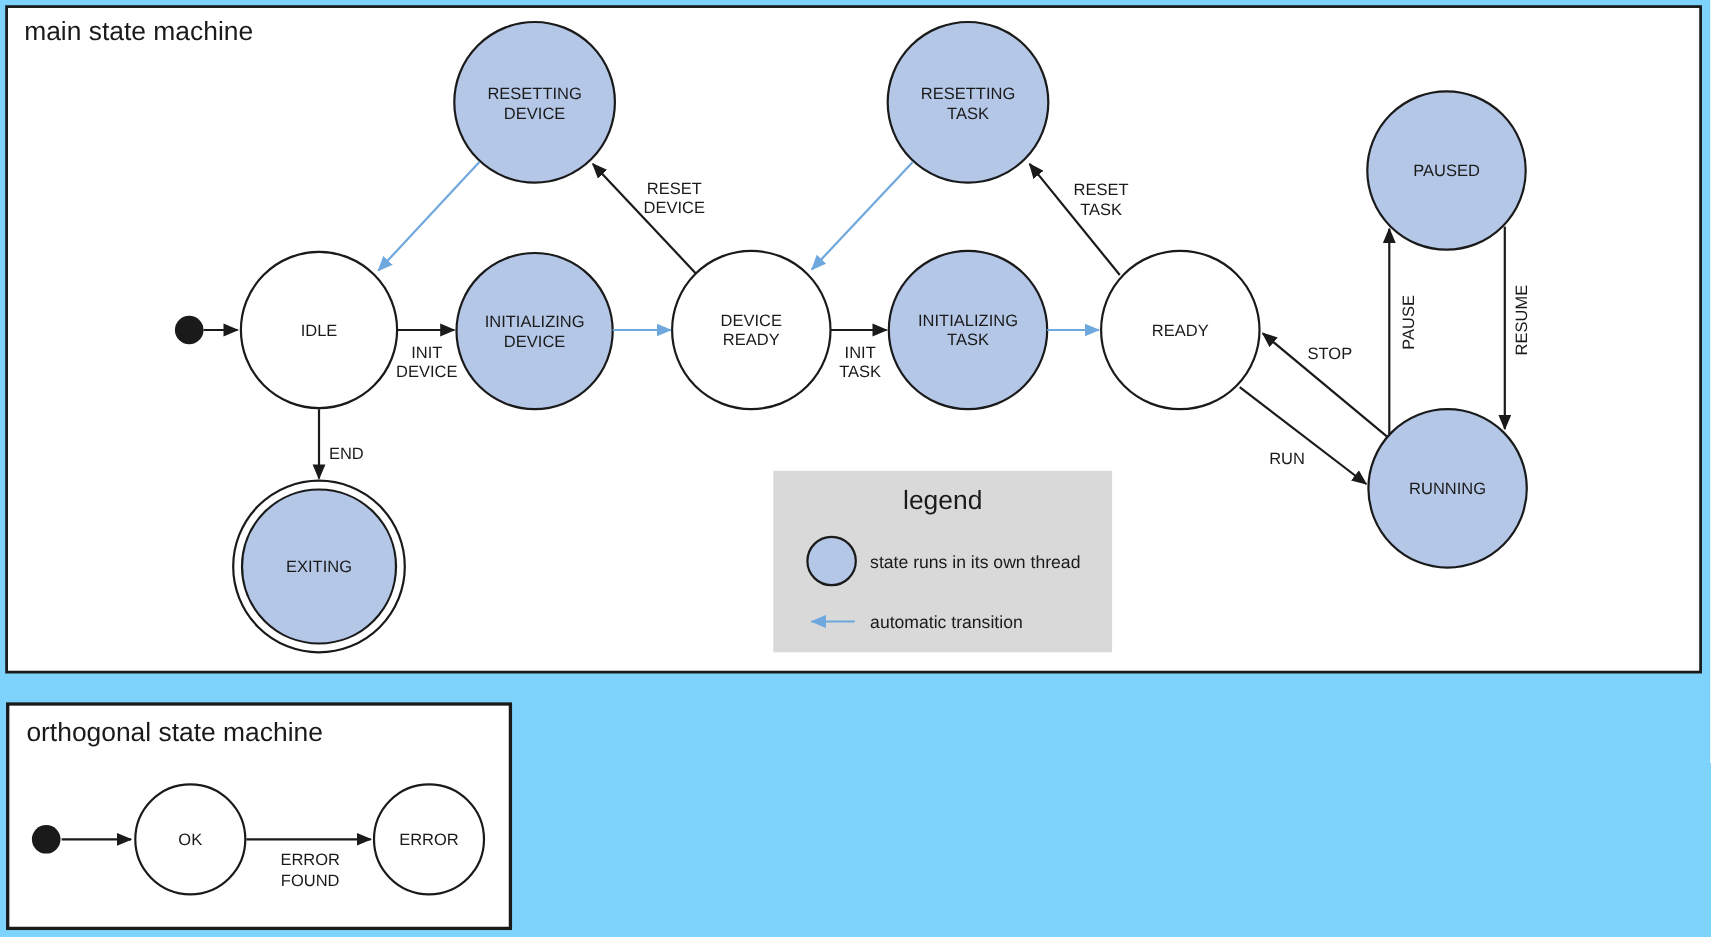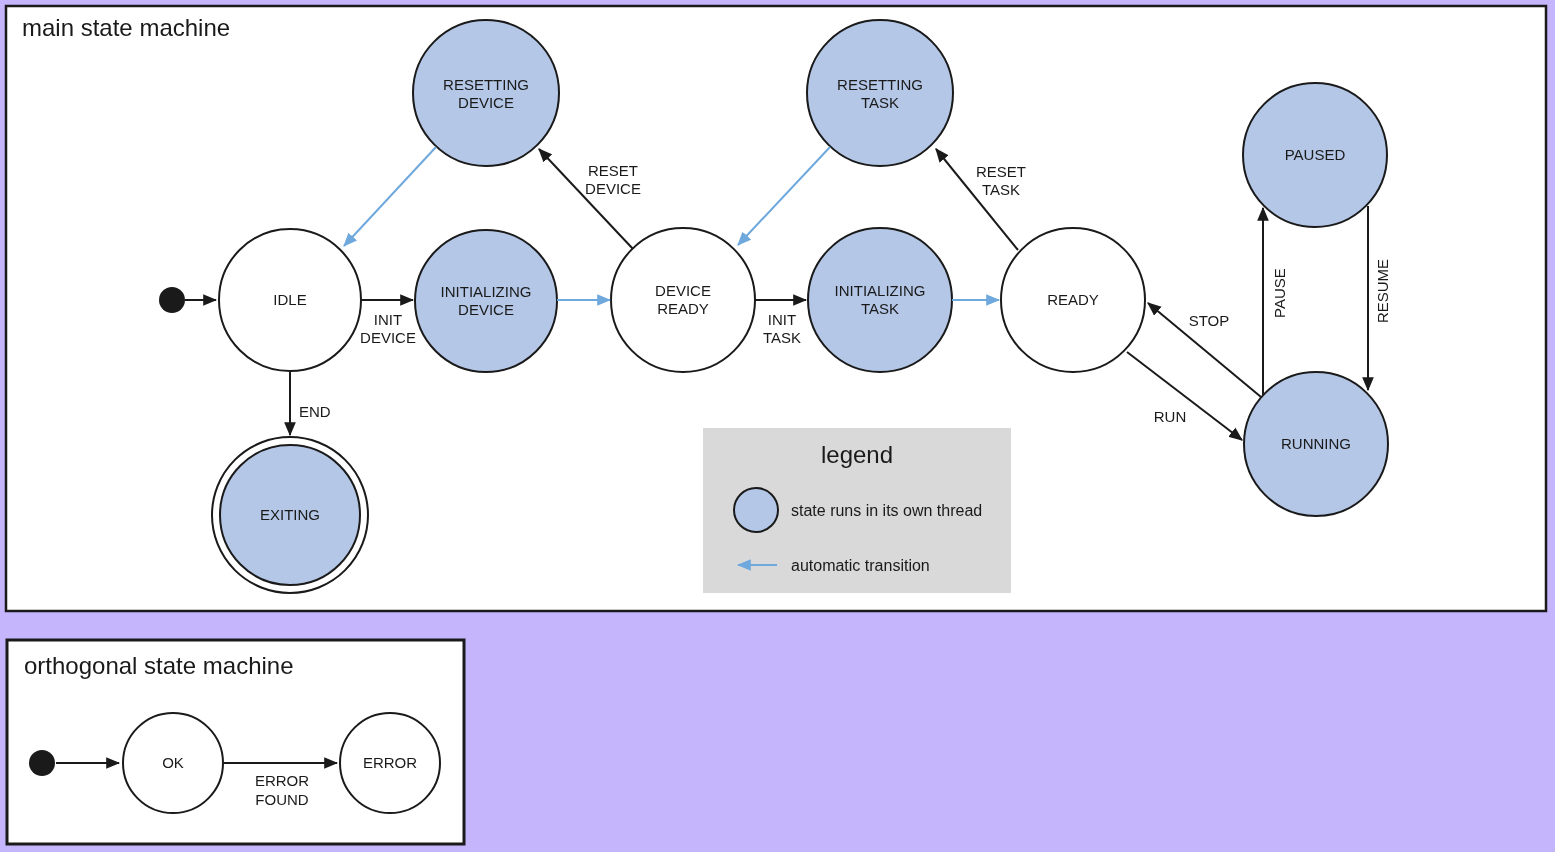--- a/index.html
+++ b/index.html
@@ -1,20 +1,20 @@
 <!DOCTYPE html>
 <html style="--threaded-state-fill: #b4c7e7; --normal-state-fill: #ffffff; --outline: #1a1a1a; --automatic-transition: #6fa8dc; --legend-background: #d9d9d9;"><head>
 <meta charset="utf-8">
 <style>
   html, body { margin: 0; padding: 0; background: #ffffff; }
   .canvas {
     position: relative;
     width: 1555px;
     height: 852px;
-    background: #c4b5fd;
+    background: #7dd3fc;
     font-family: "Liberation Sans", sans-serif;
   }
   svg { position: absolute; left: 0; top: 0; }
 
   .frame {
     fill: #ffffff;
     stroke: var(--outline, #1a1a1a);
     stroke-width: 2.5;
   }
   .frame--thick { stroke-width: 3; }

